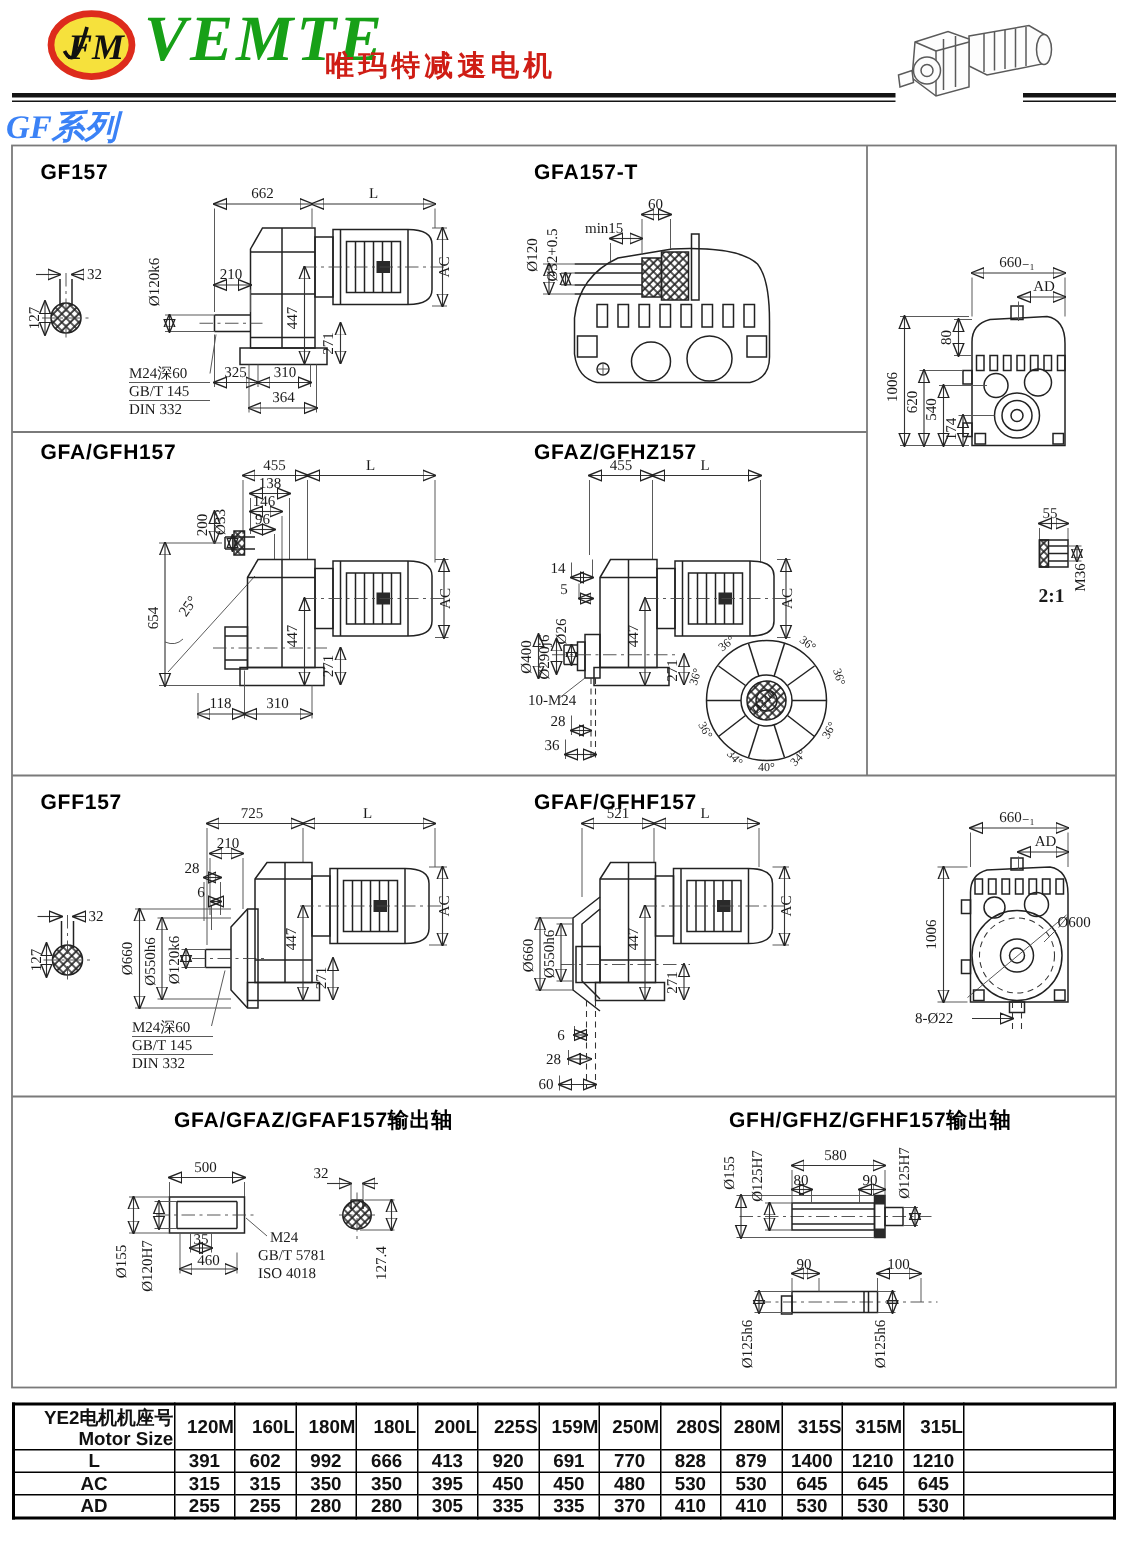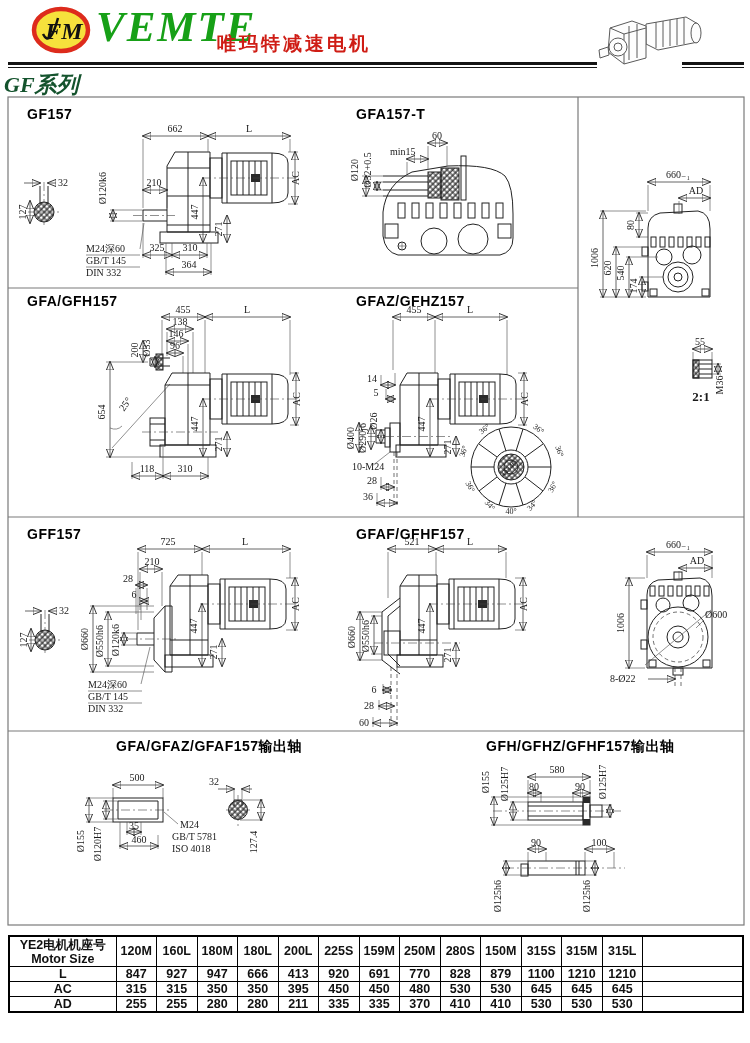--- a/index.html
+++ b/index.html
@@ -3,21 +3,21 @@
 <meta charset="utf-8">
 <style>
   html,body{margin:0;padding:0;background:#fff;}
   body{width:750px;height:1043px;position:relative;font-family:"Liberation Sans",sans-serif;overflow:hidden;}
   #page{position:absolute;inset:0;background:#fff;}
   
   #logo{position:absolute;left:31px;top:6px;}
   #brand{position:absolute;left:96px;top:2px;font-family:"Liberation Serif",serif;font-style:italic;font-weight:bold;font-size:43px;color:#17a017;letter-spacing:2px;}
   #brandcn{position:absolute;left:217px;top:31px;font-size:19px;font-weight:bold;color:#cf1d15;letter-spacing:3px;}
   .rule{position:absolute;background:#141414;}
-  #series{position:absolute;left:4px;top:70px;font-family:"Liberation Serif",serif;font-style:italic;font-weight:bold;font-size:22px;color:#14532d;}
+  #series{position:absolute;left:4px;top:70px;font-family:"Liberation Serif",serif;font-style:italic;font-weight:bold;font-size:22px;color:#3b82f6;}
   #motorpic{position:absolute;left:596px;top:0px;}
   
   #drw{position:absolute;left:0;top:0;}
   #drw line,#drw path,#drw rect,#drw circle,#drw polygon,#drw polyline{fill:none;stroke:#222;stroke-width:1;}
   #drw .grid{stroke:#7a7a7a;stroke-width:1.2;}
   #drw .ex{stroke:#555;stroke-width:0.65;}
   #drw .dm,#drw .de,#drw .ds{stroke:#333;stroke-width:0.75;}
   #drw .dm{marker-start:url(#ar);marker-end:url(#ar);}
   #drw .de{marker-end:url(#ar);}
   #drw .ds{marker-start:url(#ar);}
@@ -27,21 +27,21 @@
   #drw .f{fill:#2a2a2a;stroke:none;}
   #drw text{fill:#1a1a1a;stroke:none;font-family:"Liberation Serif","DejaVu Sans",serif;font-size:10px;text-anchor:middle;}
   #drw text.st{text-anchor:start;}
   #drw text.ttl{font-family:"Liberation Sans",sans-serif;font-weight:bold;font-size:14px;text-anchor:start;fill:#000;letter-spacing:0.5px;}
   #drw text.b21{font-size:13px;font-weight:bold;}
   #drw text.sm{font-size:8px;}
   marker path{fill:#222;stroke:none;}
   
   #tbl{position:absolute;left:8px;top:935px;border-collapse:collapse;table-layout:fixed;border:2px solid #000;}
   #tbl td{border:1.3px solid #000;text-align:center;vertical-align:middle;padding:0;font-size:12.5px;font-weight:bold;color:#111;height:14px;line-height:13px;}
-  #tbl tr.hr td{height:29px;}
+  #tbl tr.hr td{height:29px;text-align:right;}
   #tbl td.hc div{font-size:12.5px;font-weight:bold;line-height:14px;}
 </style>
 </head>
 <body>
 
 <div id="page">
 
   <svg id="logo" width="62" height="50">
     <ellipse cx="30" cy="24" rx="27" ry="21" fill="#f6e13c" stroke="#dd2b1c" stroke-width="4.5"></ellipse>
     <path d="M12,28 Q19,42 27,12" stroke="#111" stroke-width="2.5" fill="none"></path>
@@ -708,39 +708,39 @@
       </td>
       <td>120M</td>
       <td>160L</td>
       <td>180M</td>
       <td>180L</td>
       <td>200L</td>
       <td>225S</td>
       <td>159M</td>
       <td>250M</td>
       <td>280S</td>
-      <td>150M</td>
+      <td>280M</td>
       <td>315S</td>
       <td>315M</td>
       <td>315L</td>
       <td></td>
     </tr>
     <tr>
       <td>L</td>
-      <td>847</td>
-      <td>927</td>
-      <td>947</td>
+      <td>391</td>
+      <td>602</td>
+      <td>992</td>
       <td>666</td>
       <td>413</td>
       <td>920</td>
       <td>691</td>
       <td>770</td>
       <td>828</td>
       <td>879</td>
-      <td>1100</td>
+      <td>1400</td>
       <td>1210</td>
       <td>1210</td>
       <td></td>
     </tr>
     <tr>
       <td>AC</td>
       <td>315</td>
       <td>315</td>
       <td>350</td>
       <td>350</td>
@@ -754,21 +754,21 @@
       <td>645</td>
       <td>645</td>
       <td></td>
     </tr>
     <tr>
       <td>AD</td>
       <td>255</td>
       <td>255</td>
       <td>280</td>
       <td>280</td>
-      <td>211</td>
+      <td>305</td>
       <td>335</td>
       <td>335</td>
       <td>370</td>
       <td>410</td>
       <td>410</td>
       <td>530</td>
       <td>530</td>
       <td>530</td>
       <td></td>
     </tr>

